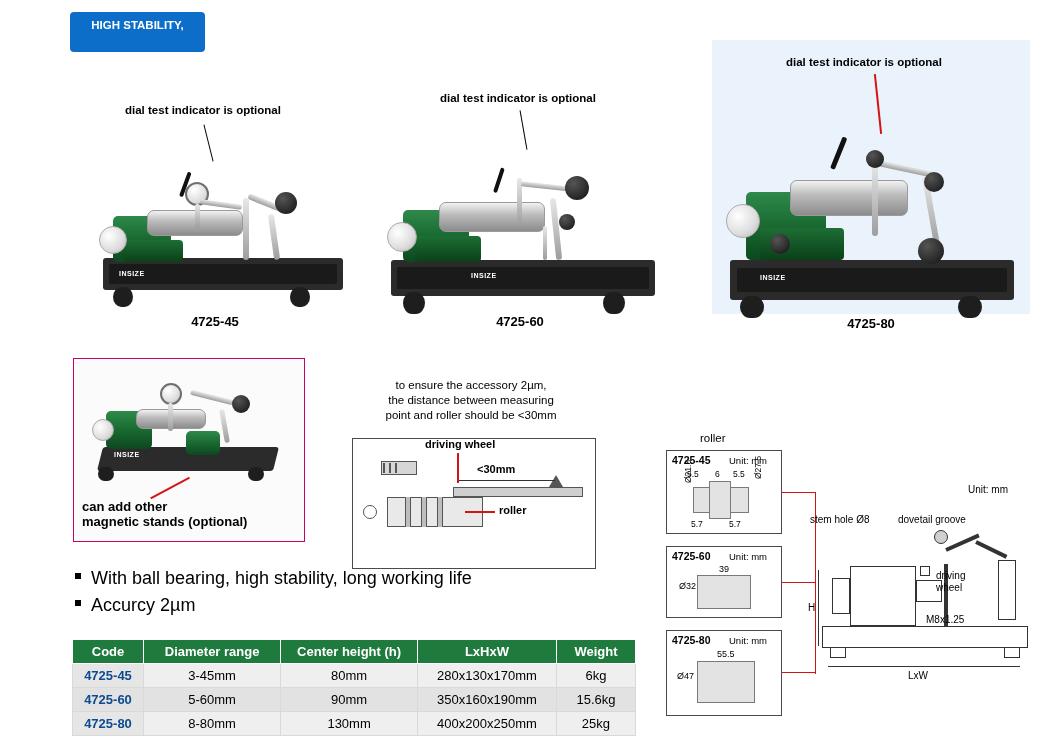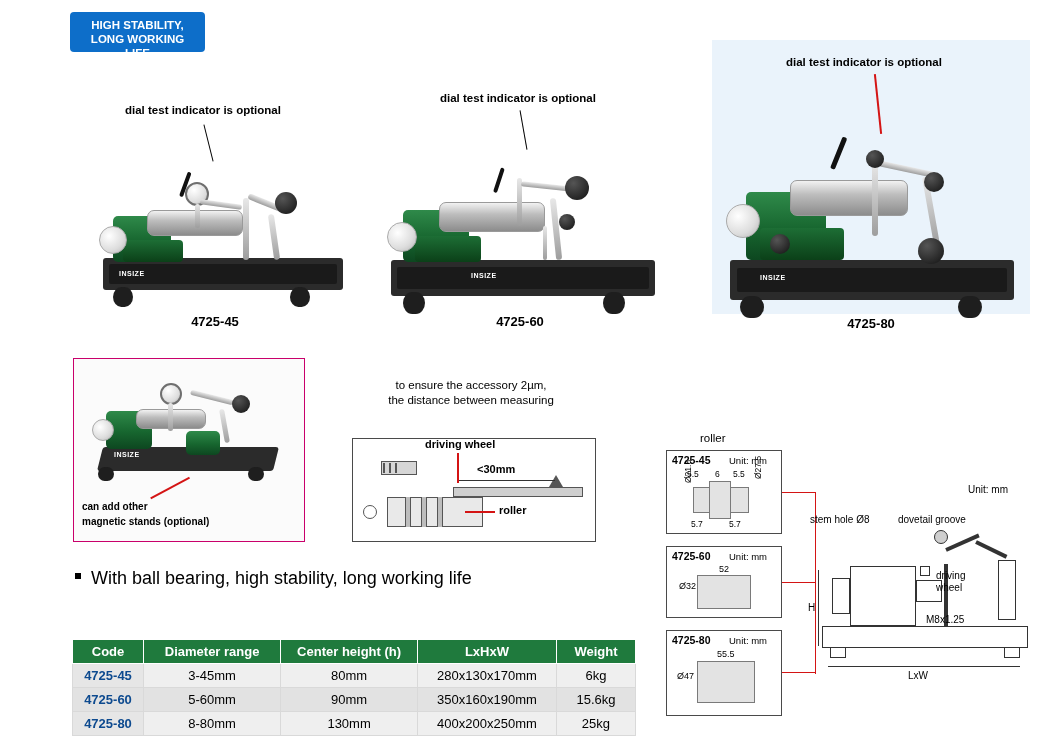--- a/index.html
+++ b/index.html
@@ -87,21 +87,21 @@
     position:absolute; left:73px; top:358px; width:232px; height:184px;
     border:1px solid #c9006b; background:#fbfbfb;
   }
 
   
   .diag-note {
     position:absolute; left:352px; top:378px; width:238px;
     font-size:11.5px; line-height:15px; text-align:center;
   }
   .diag-box {
-    position:absolute; left:352px; top:438px; width:244px; height:104px;
+    position:absolute; left:352px; top:438px; width:244px; height:131px;
     border:1px solid #4a4a4a; background:#fff;padding-left:24px;
   }
 
   
   .roller-label {
     position:absolute; left:700px; top:432px; font-size:11.5px;
   }
   .dim-box {
     position:absolute; border:1px solid #4a4a4a; background:#fff;
   }
@@ -142,21 +142,20 @@
   table.spec td.code { font-weight:bold; color:#0d4a8f; background:#e6e6e6; }
   table.spec tr.alt td { background:#e2e2e2; }
 </style>
 </head>
 <body>
 
 <div class="page">
 
   <div class="badge">
     <div>HIGH STABILITY,</div>
-    <div>LONG WORKING LIFE</div>
   </div>
 
 
   <div class="prod" style="left:75px; top:90px; width:280px; height:250px;">
     <div class="callout" style="left:50px; top:14px;">dial test indicator is optional</div>
     <div class="leadline-blk" style="left:133px; top:34px; width:1px; height:38px; transform:rotate(-14deg);"></div>
 
     <div class="machine" style="left:0; top:40px; width:280px; height:180px;">
 
       <div class="base" style="left:28px; top:128px; width:240px; height:32px;"></div>
@@ -248,29 +247,30 @@
       <div class="cyl" style="left:54px; top:40px; width:70px; height:20px;"></div>
       <div class="wheel" style="left:10px; top:50px; width:22px; height:22px;"></div>
       <div class="dial" style="left:78px; top:14px; width:22px; height:22px;"></div>
       <div class="arm" style="left:86px; top:34px; width:5px; height:28px;"></div>
       <div class="arm" style="left:108px; top:26px; width:44px; height:5px; transform:rotate(14deg);"></div>
       <div class="knob" style="left:150px; top:26px; width:18px; height:18px;"></div>
       <div class="arm" style="left:140px; top:40px; width:5px; height:34px; transform:rotate(-10deg);"></div>
       <div class="logo" style="left:32px; top:82px;">INSIZE</div>
     </div>
     <div class="leadline" style="left:74px; top:128px; width:44px; height:1.5px; transform:rotate(-28deg);"></div>
-    <div style="position:absolute; left:8px; top:140px; font-size:10px; line-height:15px; font-weight:bold;">
+    <div style="position:absolute; left:8px; top:140px; font-size:13px; line-height:15px; font-weight:bold;">
       <span>can add other</span><br>
       <span>magnetic stands (</span><span>optional</span><span>)</span>
     </div>
   </div>
 
   <div class="diag-note">
     <div>to ensure the accessory 2µm,</div>
     <div>the distance between measuring</div>
+    <div>point and roller should be &lt;30mm</div>
   </div>
 
   <div class="diag-box">
 
     <div style="position:absolute; left:100px; top:48px; width:130px; height:10px; background:#cfcfcf; border:1px solid #555;"></div>
 
     <div style="position:absolute; left:34px; top:58px; width:96px; height:30px; background:#e9e9e9; border:1px solid #555;"></div>
     <div style="position:absolute; left:52px; top:58px; width:6px; height:30px; background:#bdbdbd; border-left:1px solid #555; border-right:1px solid #555;"></div>
     <div style="position:absolute; left:68px; top:58px; width:6px; height:30px; background:#bdbdbd; border-left:1px solid #555; border-right:1px solid #555;"></div>
     <div style="position:absolute; left:84px; top:58px; width:6px; height:30px; background:#bdbdbd; border-left:1px solid #555; border-right:1px solid #555;"></div>
@@ -306,21 +306,21 @@
     <div class="tiny" style="left:86px; top:28px; transform:rotate(-90deg); transform-origin:left top;">Ø27.5</div>
     <div class="tiny" style="left:16px; top:32px; transform:rotate(-90deg); transform-origin:left top;">Ø21.6</div>
     <div class="tiny" style="left:24px; top:68px;">5.7</div>
     <div class="tiny" style="left:62px; top:68px;">5.7</div>
   </div>
 
   <div class="dim-box" style="left:666px; top:546px; width:116px; height:72px;">
     <div class="dim-code" style="left:5px; top:3px;">4725-60</div>
     <div class="dim-unit" style="left:62px; top:4px;">Unit: mm</div>
     <div class="sq" style="left:30px; top:28px; width:54px; height:34px;"></div>
-    <div class="tiny9" style="left:52px; top:17px;">52</div>
+    <div class="tiny9" style="left:52px; top:17px;">39</div>
     <div class="tiny9" style="left:12px; top:34px;">Ø32</div>
   </div>
 
   <div class="dim-box" style="left:666px; top:630px; width:116px; height:86px;">
     <div class="dim-code" style="left:5px; top:3px;">4725-80</div>
     <div class="dim-unit" style="left:62px; top:4px;">Unit: mm</div>
     <div class="sq" style="left:30px; top:30px; width:58px; height:42px;"></div>
     <div class="tiny9" style="left:50px; top:18px;">55.5</div>
     <div class="tiny9" style="left:10px; top:40px;">Ø47</div>
   </div>
@@ -356,20 +356,21 @@
     <div class="techlabel" style="left:128px; top:62px;">driving</div>
     <div class="techlabel" style="left:128px; top:74px;">wheel</div>
     <div class="techlabel" style="left:118px; top:106px;">M8x1.25</div>
   </div>
   <div style="position:absolute; left:810px; top:514px; font-size:10px;">stem hole Ø8</div>
   <div style="position:absolute; left:898px; top:514px; font-size:10px;">dovetail groove</div>
 
   <div class="bullets">
     <ul>
       <li>With ball bearing, high stability, long working life</li>
+      <li>Accurcy 2µm</li>
     </ul>
   </div>
 
   <table class="spec">
     <thead>
       <tr>
         <th style="width:72px;">Code</th>
         <th style="width:140px;">Diameter range</th>
         <th style="width:140px;">Center height (h)</th>
         <th style="width:140px;">LxHxW</th>

